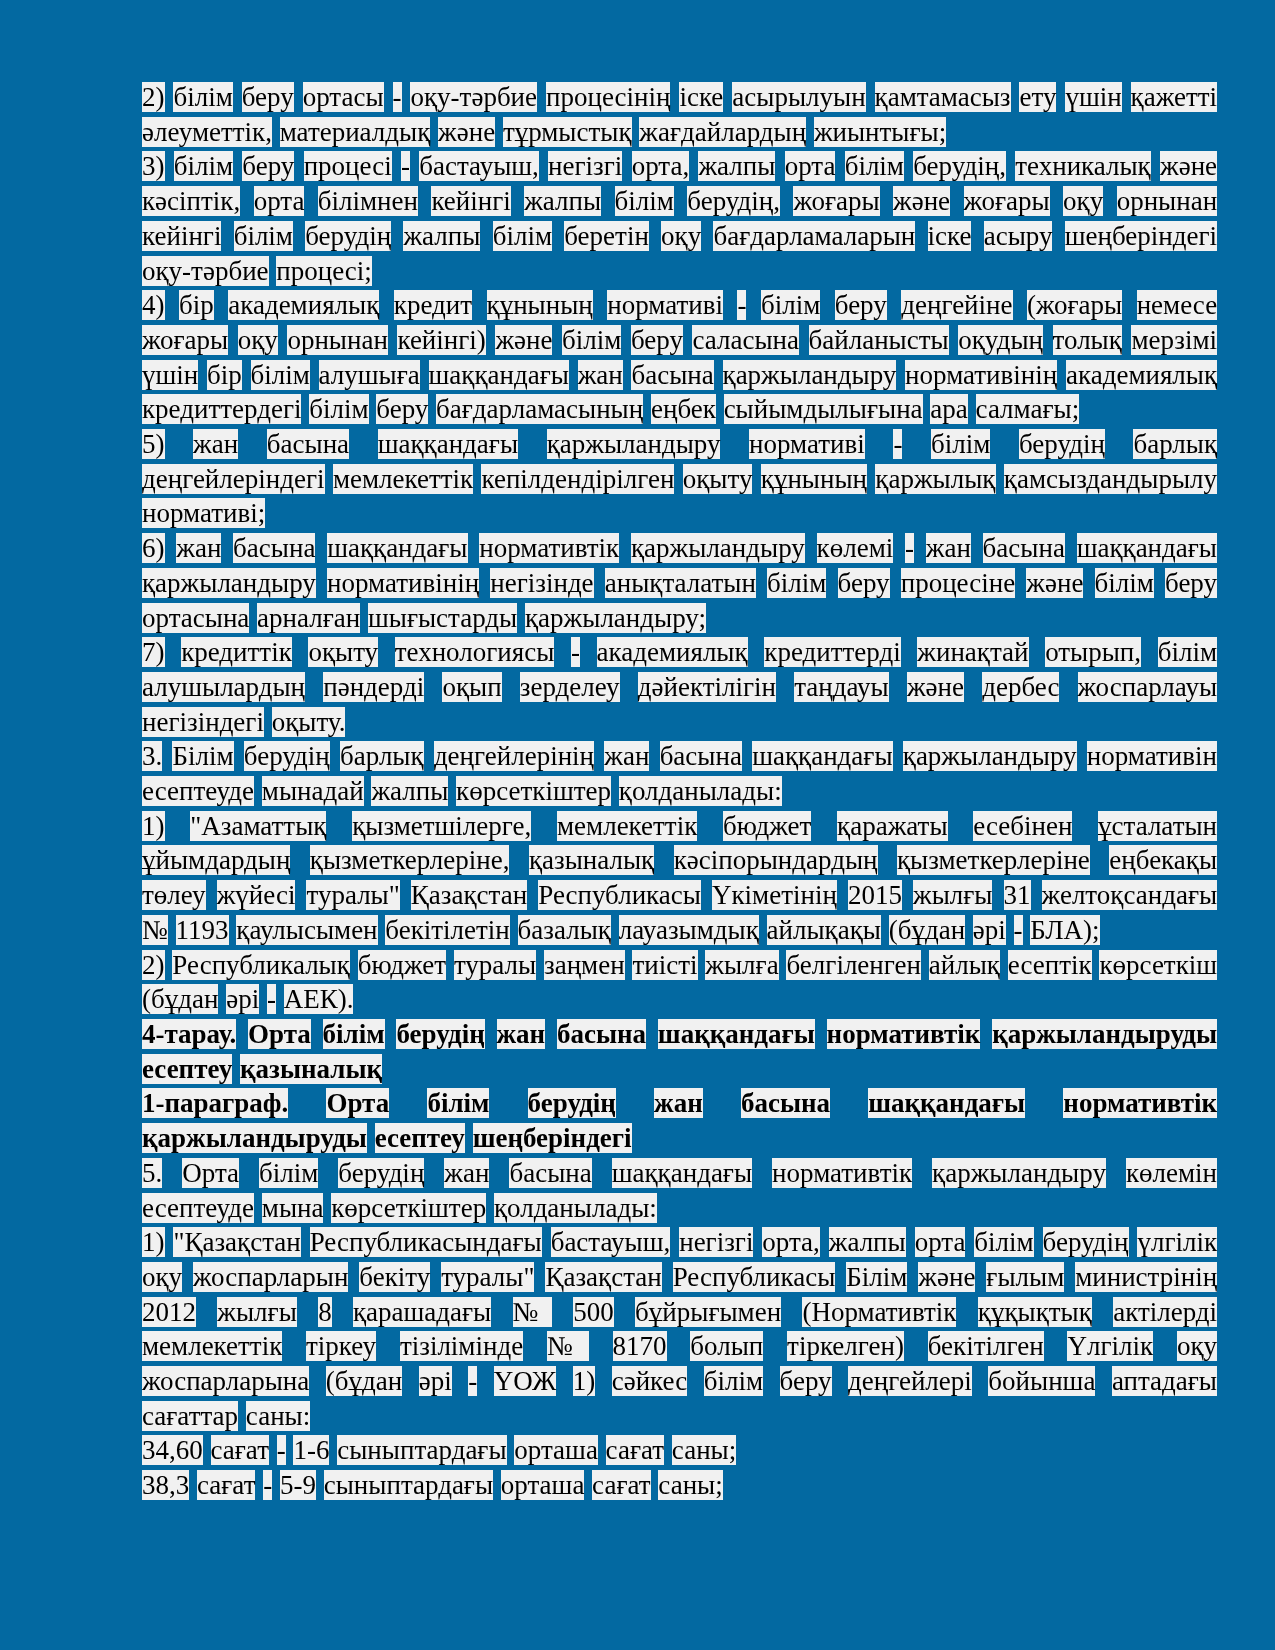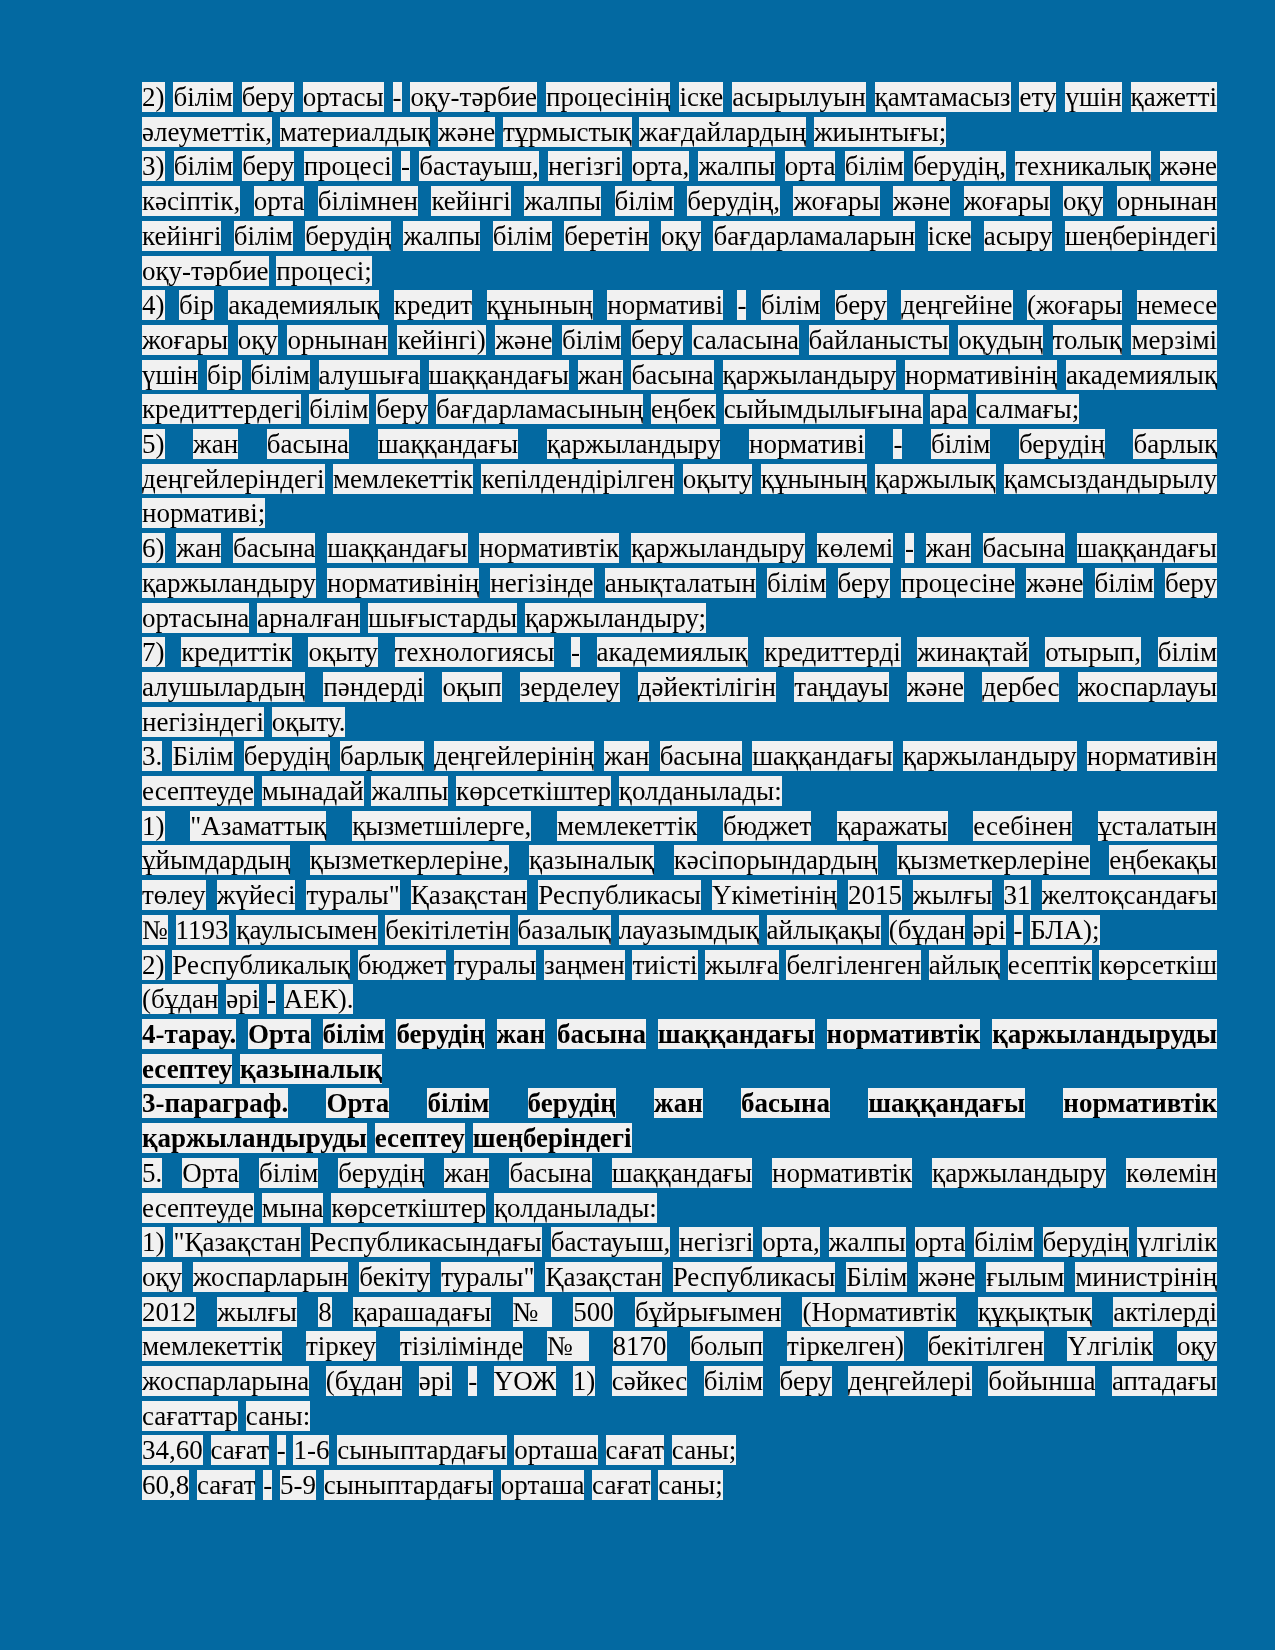--- a/index.html
+++ b/index.html
@@ -41,18 +41,18 @@
   <p class="para"><span class="w">2)</span> <span class="w">білім</span> <span class="w">беру</span> <span class="w">ортасы</span> <span class="w">-</span> <span class="w">оқу-тәрбие</span> <span class="w">процесінің</span> <span class="w">іске</span> <span class="w">асырылуын</span> <span class="w">қамтамасыз</span> <span class="w">ету</span> <span class="w">үшін</span> <span class="w">қажетті</span> <span class="w">әлеуметтік,</span> <span class="w">материалдық</span> <span class="w">және</span> <span class="w">тұрмыстық</span> <span class="w">жағдайлардың</span> <span class="w">жиынтығы;</span></p>
   <p class="para"><span class="w">3)</span> <span class="w">білім</span> <span class="w">беру</span> <span class="w">процесі</span> <span class="w">-</span> <span class="w">бастауыш,</span> <span class="w">негізгі</span> <span class="w">орта,</span> <span class="w">жалпы</span> <span class="w">орта</span> <span class="w">білім</span> <span class="w">берудің,</span> <span class="w">техникалық</span> <span class="w">және</span> <span class="w">кәсіптік,</span> <span class="w">орта</span> <span class="w">білімнен</span> <span class="w">кейінгі</span> <span class="w">жалпы</span> <span class="w">білім</span> <span class="w">берудің,</span> <span class="w">жоғары</span> <span class="w">және</span> <span class="w">жоғары</span> <span class="w">оқу</span> <span class="w">орнынан</span> <span class="w">кейінгі</span> <span class="w">білім</span> <span class="w">берудің</span> <span class="w">жалпы</span> <span class="w">білім</span> <span class="w">беретін</span> <span class="w">оқу</span> <span class="w">бағдарламаларын</span> <span class="w">іске</span> <span class="w">асыру</span> <span class="w">шеңберіндегі</span> <span class="w">оқу-тәрбие</span> <span class="w">процесі;</span></p>
   <p class="para"><span class="w">4)</span> <span class="w">бір</span> <span class="w">академиялық</span> <span class="w">кредит</span> <span class="w">құнының</span> <span class="w">нормативі</span> <span class="w">-</span> <span class="w">білім</span> <span class="w">беру</span> <span class="w">деңгейіне</span> <span class="w">(жоғары</span> <span class="w">немесе</span> <span class="w">жоғары</span> <span class="w">оқу</span> <span class="w">орнынан</span> <span class="w">кейінгі)</span> <span class="w">және</span> <span class="w">білім</span> <span class="w">беру</span> <span class="w">саласына</span> <span class="w">байланысты</span> <span class="w">оқудың</span> <span class="w">толық</span> <span class="w">мерзімі</span> <span class="w">үшін</span> <span class="w">бір</span> <span class="w">білім</span> <span class="w">алушыға</span> <span class="w">шаққандағы</span> <span class="w">жан</span> <span class="w">басына</span> <span class="w">қаржыландыру</span> <span class="w">нормативінің</span> <span class="w">академиялық</span> <span class="w">кредиттердегі</span> <span class="w">білім</span> <span class="w">беру</span> <span class="w">бағдарламасының</span> <span class="w">еңбек</span> <span class="w">сыйымдылығына</span> <span class="w">ара</span> <span class="w">салмағы;</span></p>
   <p class="para"><span class="w">5)</span> <span class="w">жан</span> <span class="w">басына</span> <span class="w">шаққандағы</span> <span class="w">қаржыландыру</span> <span class="w">нормативі</span> <span class="w">-</span> <span class="w">білім</span> <span class="w">берудің</span> <span class="w">барлық</span> <span class="w">деңгейлеріндегі</span> <span class="w">мемлекеттік</span> <span class="w">кепілдендірілген</span> <span class="w">оқыту</span> <span class="w">құнының</span> <span class="w">қаржылық</span> <span class="w">қамсыздандырылу</span> <span class="w">нормативі;</span></p>
   <p class="para"><span class="w">6)</span> <span class="w">жан</span> <span class="w">басына</span> <span class="w">шаққандағы</span> <span class="w">нормативтік</span> <span class="w">қаржыландыру</span> <span class="w">көлемі</span> <span class="w">-</span> <span class="w">жан</span> <span class="w">басына</span> <span class="w">шаққандағы</span> <span class="w">қаржыландыру</span> <span class="w">нормативінің</span> <span class="w">негізінде</span> <span class="w">анықталатын</span> <span class="w">білім</span> <span class="w">беру</span> <span class="w">процесіне</span> <span class="w">және</span> <span class="w">білім</span> <span class="w">беру</span> <span class="w">ортасына</span> <span class="w">арналған</span> <span class="w">шығыстарды</span> <span class="w">қаржыландыру;</span></p>
   <p class="para"><span class="w">7)</span> <span class="w">кредиттік</span> <span class="w">оқыту</span> <span class="w">технологиясы</span> <span class="w">-</span> <span class="w">академиялық</span> <span class="w">кредиттерді</span> <span class="w">жинақтай</span> <span class="w">отырып,</span> <span class="w">білім</span> <span class="w">алушылардың</span> <span class="w">пәндерді</span> <span class="w">оқып</span> <span class="w">зерделеу</span> <span class="w">дәйектілігін</span> <span class="w">таңдауы</span> <span class="w">және</span> <span class="w">дербес</span> <span class="w">жоспарлауы</span> <span class="w">негізіндегі</span> <span class="w">оқыту.</span></p>
   <p class="para"><span class="w">3.</span> <span class="w">Білім</span> <span class="w">берудің</span> <span class="w">барлық</span> <span class="w">деңгейлерінің</span> <span class="w">жан</span> <span class="w">басына</span> <span class="w">шаққандағы</span> <span class="w">қаржыландыру</span> <span class="w">нормативін</span> <span class="w">есептеуде</span> <span class="w">мынадай</span> <span class="w">жалпы</span> <span class="w">көрсеткіштер</span> <span class="w">қолданылады:</span></p>
   <p class="para"><span class="w">1)</span> <span class="w">"Азаматтық</span> <span class="w">қызметшілерге,</span> <span class="w">мемлекеттік</span> <span class="w">бюджет</span> <span class="w">қаражаты</span> <span class="w">есебінен</span> <span class="w">ұсталатын</span> <span class="w">ұйымдардың</span> <span class="w">қызметкерлеріне,</span> <span class="w">қазыналық</span> <span class="w">кәсіпорындардың</span> <span class="w">қызметкерлеріне</span> <span class="w">еңбекақы</span> <span class="w">төлеу</span> <span class="w">жүйесі</span> <span class="w">туралы"</span> <span class="w">Қазақстан</span> <span class="w">Республикасы</span> <span class="w">Үкіметінің</span> <span class="w">2015</span> <span class="w">жылғы</span> <span class="w">31</span> <span class="w">желтоқсандағы</span> <span class="w">№</span> <span class="w">1193</span> <span class="w">қаулысымен</span> <span class="w">бекітілетін</span> <span class="w">базалық</span> <span class="w">лауазымдық</span> <span class="w">айлықақы</span> <span class="w">(бұдан</span> <span class="w">әрі</span> <span class="w">-</span> <span class="w">БЛА);</span></p>
   <p class="para"><span class="w">2)</span> <span class="w">Республикалық</span> <span class="w">бюджет</span> <span class="w">туралы</span> <span class="w">заңмен</span> <span class="w">тиісті</span> <span class="w">жылға</span> <span class="w">белгіленген</span> <span class="w">айлық</span> <span class="w">есептік</span> <span class="w">көрсеткіш</span> <span class="w">(бұдан</span> <span class="w">әрі</span> <span class="w">-</span> <span class="w">АЕК).</span></p>
   <p class="para heading"><span class="w">4-тарау.</span> <span class="w">Орта</span> <span class="w">білім</span> <span class="w">берудің</span> <span class="w">жан</span> <span class="w">басына</span> <span class="w">шаққандағы</span> <span class="w">нормативтік</span> <span class="w">қаржыландыруды</span> <span class="w">есептеу</span> <span class="w">қазыналық</span></p>
-  <p class="para heading"><span class="w">3-параграф.</span> <span class="w">Орта</span> <span class="w">білім</span> <span class="w">берудің</span> <span class="w">жан</span> <span class="w">басына</span> <span class="w">шаққандағы</span> <span class="w">нормативтік</span> <span class="w">қаржыландыруды</span> <span class="w">есептеу</span> <span class="w">шеңберіндегі</span></p>
+  <p class="para heading"><span class="w">1-параграф.</span> <span class="w">Орта</span> <span class="w">білім</span> <span class="w">берудің</span> <span class="w">жан</span> <span class="w">басына</span> <span class="w">шаққандағы</span> <span class="w">нормативтік</span> <span class="w">қаржыландыруды</span> <span class="w">есептеу</span> <span class="w">шеңберіндегі</span></p>
   <p class="para"><span class="w">5.</span> <span class="w">Орта</span> <span class="w">білім</span> <span class="w">берудің</span> <span class="w">жан</span> <span class="w">басына</span> <span class="w">шаққандағы</span> <span class="w">нормативтік</span> <span class="w">қаржыландыру</span> <span class="w">көлемін</span> <span class="w">есептеуде</span> <span class="w">мына</span> <span class="w">көрсеткіштер</span> <span class="w">қолданылады:</span></p>
   <p class="para"><span class="w">1)</span> <span class="w">"Қазақстан</span> <span class="w">Республикасындағы</span> <span class="w">бастауыш,</span> <span class="w">негізгі</span> <span class="w">орта,</span> <span class="w">жалпы</span> <span class="w">орта</span> <span class="w">білім</span> <span class="w">берудің</span> <span class="w">үлгілік</span> <span class="w">оқу</span> <span class="w">жоспарларын</span> <span class="w">бекіту</span> <span class="w">туралы"</span> <span class="w">Қазақстан</span> <span class="w">Республикасы</span> <span class="w">Білім</span> <span class="w">және</span> <span class="w">ғылым</span> <span class="w">министрінің</span> <span class="w">2012</span> <span class="w">жылғы</span> <span class="w">8</span> <span class="w">қарашадағы</span> <span class="w">№</span> <span class="w">500</span> <span class="w">бұйрығымен</span> <span class="w">(Нормативтік</span> <span class="w">құқықтық</span> <span class="w">актілерді</span> <span class="w">мемлекеттік</span> <span class="w">тіркеу</span> <span class="w">тізілімінде</span> <span class="w">№</span> <span class="w">8170</span> <span class="w">болып</span> <span class="w">тіркелген)</span> <span class="w">бекітілген</span> <span class="w">Үлгілік</span> <span class="w">оқу</span> <span class="w">жоспарларына</span> <span class="w">(бұдан</span> <span class="w">әрі</span> <span class="w">-</span> <span class="w">ҮОЖ</span> <span class="w">1)</span> <span class="w">сәйкес</span> <span class="w">білім</span> <span class="w">беру</span> <span class="w">деңгейлері</span> <span class="w">бойынша</span> <span class="w">аптадағы</span> <span class="w">сағаттар</span> <span class="w">саны:</span></p>
   <p class="para"><span class="w">34,60</span> <span class="w">сағат</span> <span class="w">-</span> <span class="w">1-6</span> <span class="w">сыныптардағы</span> <span class="w">орташа</span> <span class="w">сағат</span> <span class="w">саны;</span></p>
-  <p class="para"><span class="w">60,8</span> <span class="w">сағат</span> <span class="w">-</span> <span class="w">5-9</span> <span class="w">сыныптардағы</span> <span class="w">орташа</span> <span class="w">сағат</span> <span class="w">саны;</span></p>
+  <p class="para"><span class="w">38,3</span> <span class="w">сағат</span> <span class="w">-</span> <span class="w">5-9</span> <span class="w">сыныптардағы</span> <span class="w">орташа</span> <span class="w">сағат</span> <span class="w">саны;</span></p>
 </div>
 
 </body></html>

